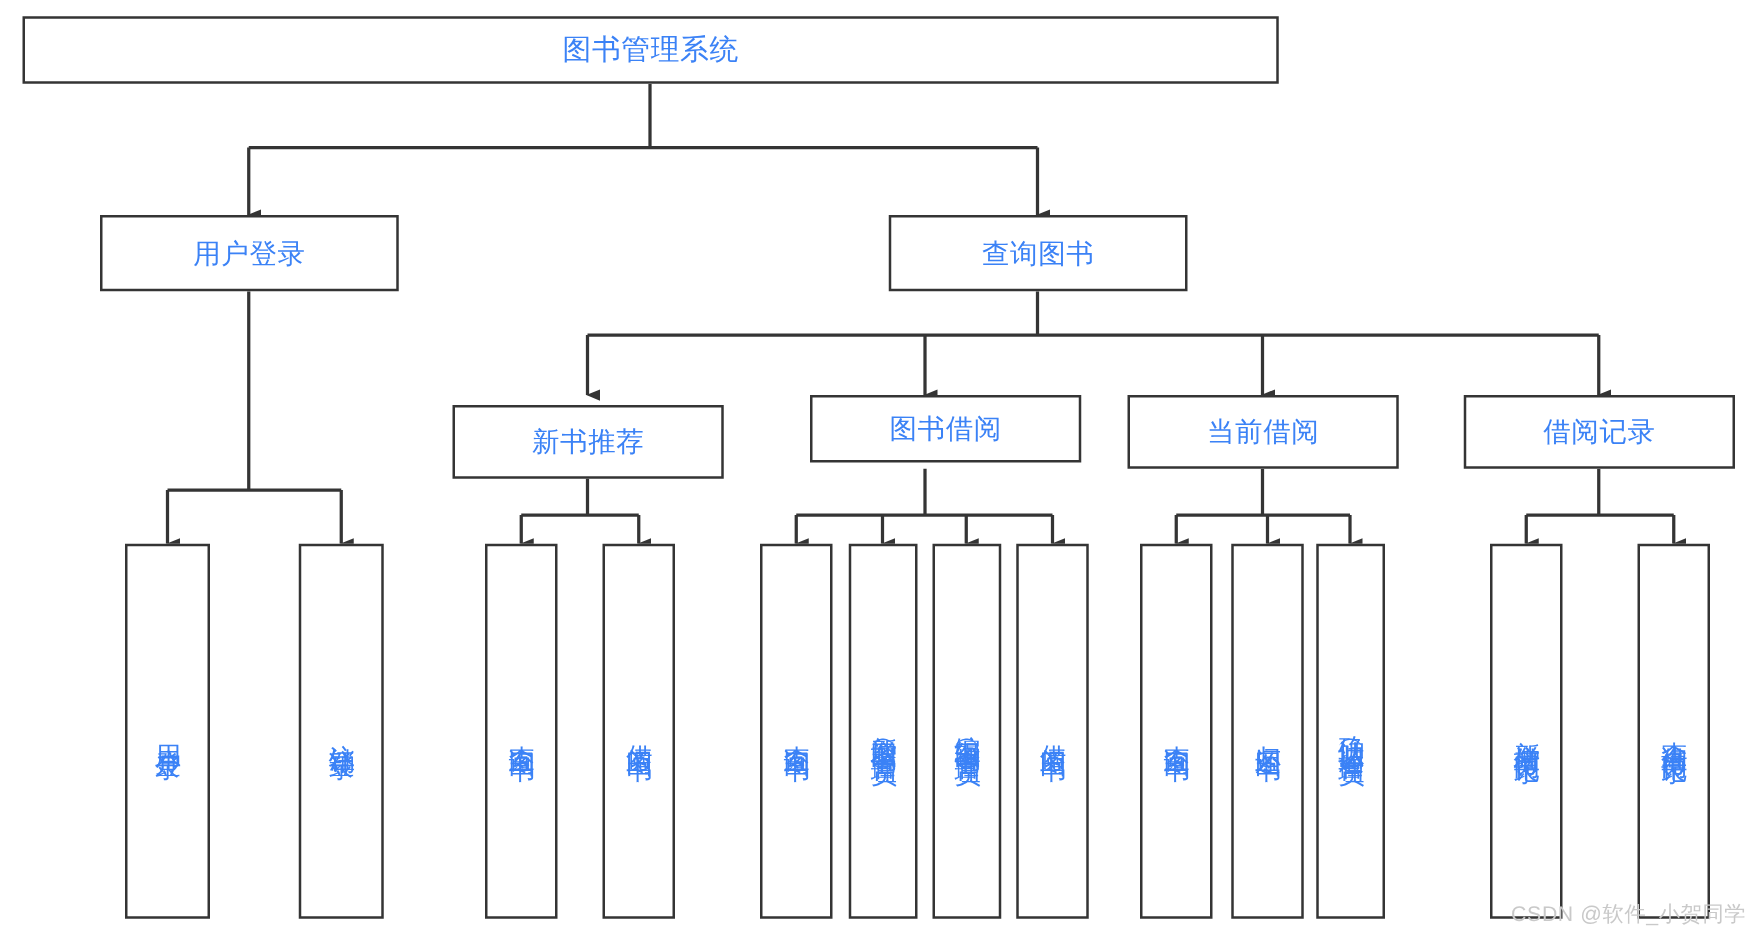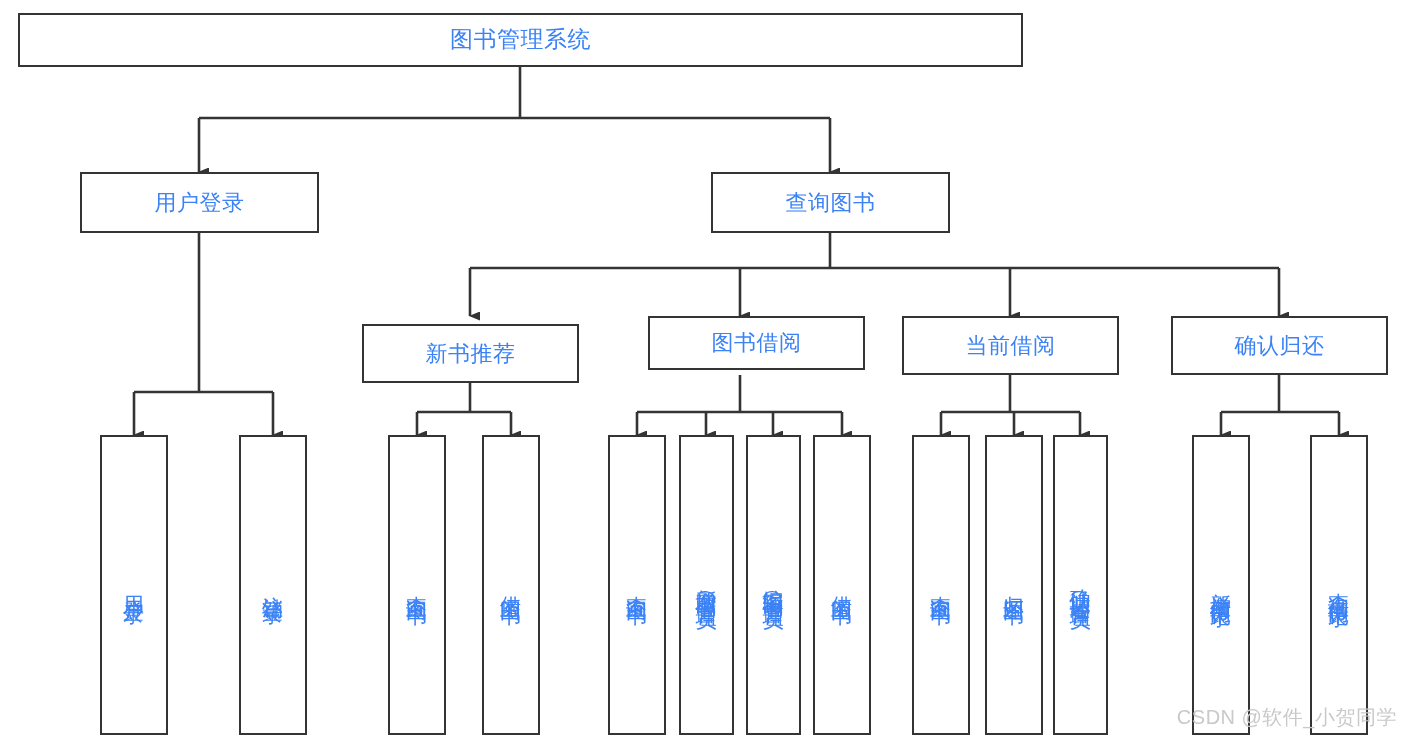--- a/index.html
+++ b/index.html
@@ -55,23 +55,23 @@
     line-height: 1.0;
     letter-spacing: 3px;
     font-size: 21px;
     max-height: 100%;
   }
   .node.root .label { font-size: 23px; }
   .node.level2 .label { font-size: 22px; }
   #watermark {
     position: absolute;
     right: 8px;
-    bottom: 16px;
+    bottom: 4px;
     color: #c9c9c9;
-    font-size: 20px;
+    font-size: 17px;
     letter-spacing: 0.5px;
     white-space: nowrap;
     pointer-events: none;
   }
 </style>
 </head>
 <body>
 
 <div id="diagram-root">
   <svg class="connector-layer" viewBox="0 0 1405 747" width="1405" height="747">
@@ -129,21 +129,21 @@
       <div class="node level2" style="left: 362px; top: 324px; width: 217px; height: 59px;">
         <span class="label">新书推荐</span>
       </div>
       <div class="node level2" style="left: 648px; top: 316px; width: 217px; height: 54px;">
         <span class="label">图书借阅</span>
       </div>
       <div class="node level2" style="left: 902px; top: 316px; width: 217px; height: 59px;">
         <span class="label">当前借阅</span>
       </div>
       <div class="node level2" style="left: 1171px; top: 316px; width: 217px; height: 59px;">
-        <span class="label">确认归还</span>
+        <span class="label">借阅记录</span>
       </div>
       <div class="node vertical" style="left: 100px; top: 435px; width: 68px; height: 300px;">
         <span class="label">用户登录</span>
       </div>
       <div class="node vertical" style="left: 239px; top: 435px; width: 68px; height: 300px;">
         <span class="label">注销登录</span>
       </div>
       <div class="node vertical" style="left: 388px; top: 435px; width: 58px; height: 300px;">
         <span class="label">查询图书</span>
       </div>

